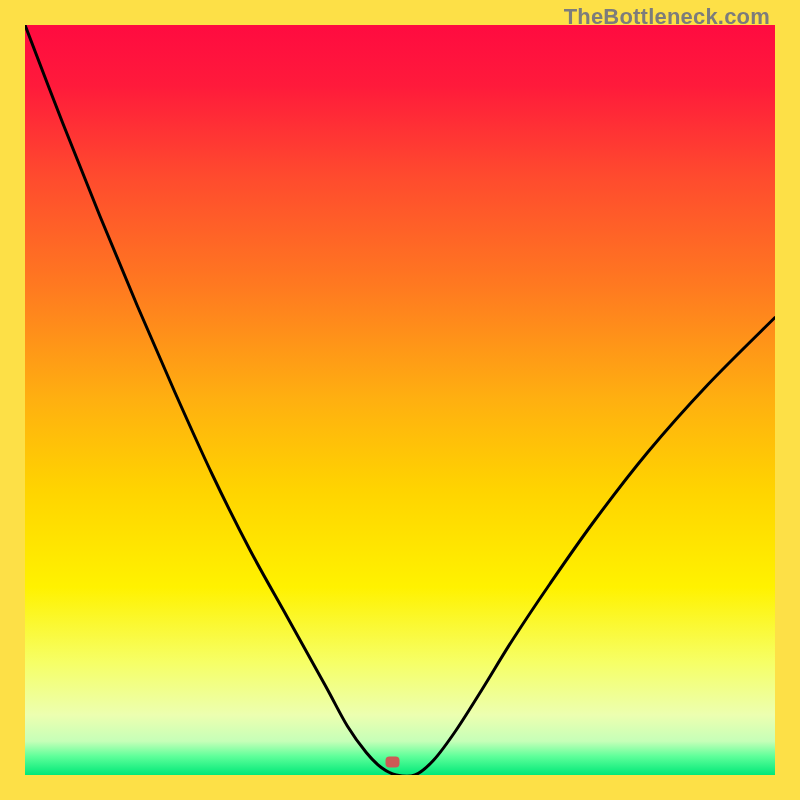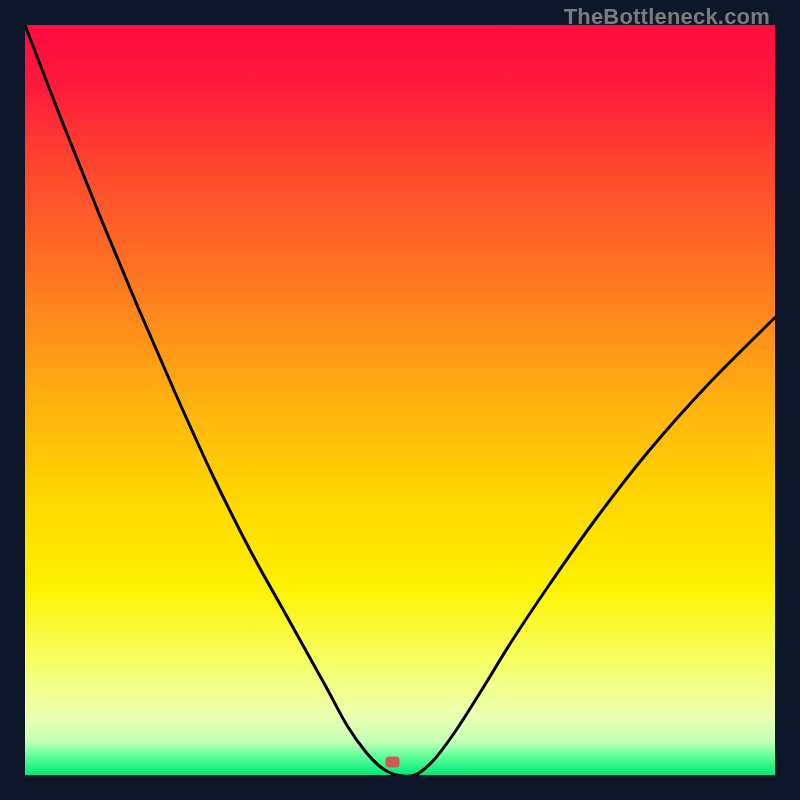--- a/index.html
+++ b/index.html
@@ -7,21 +7,21 @@
     padding: 0;
     width: 800px;
     height: 800px;
     background: #000;
     overflow: hidden;
     font-family: Arial, Helvetica, sans-serif;
   }
   .frame {
     position: absolute;
     inset: 0;
-    background: #0f172a;
+    background: #fde047;
   }
   .plot {
     position: absolute;
     left: 25px;
     top: 25px;
     width: 750px;
     height: 750px;
     
     overflow: hidden;
   }

